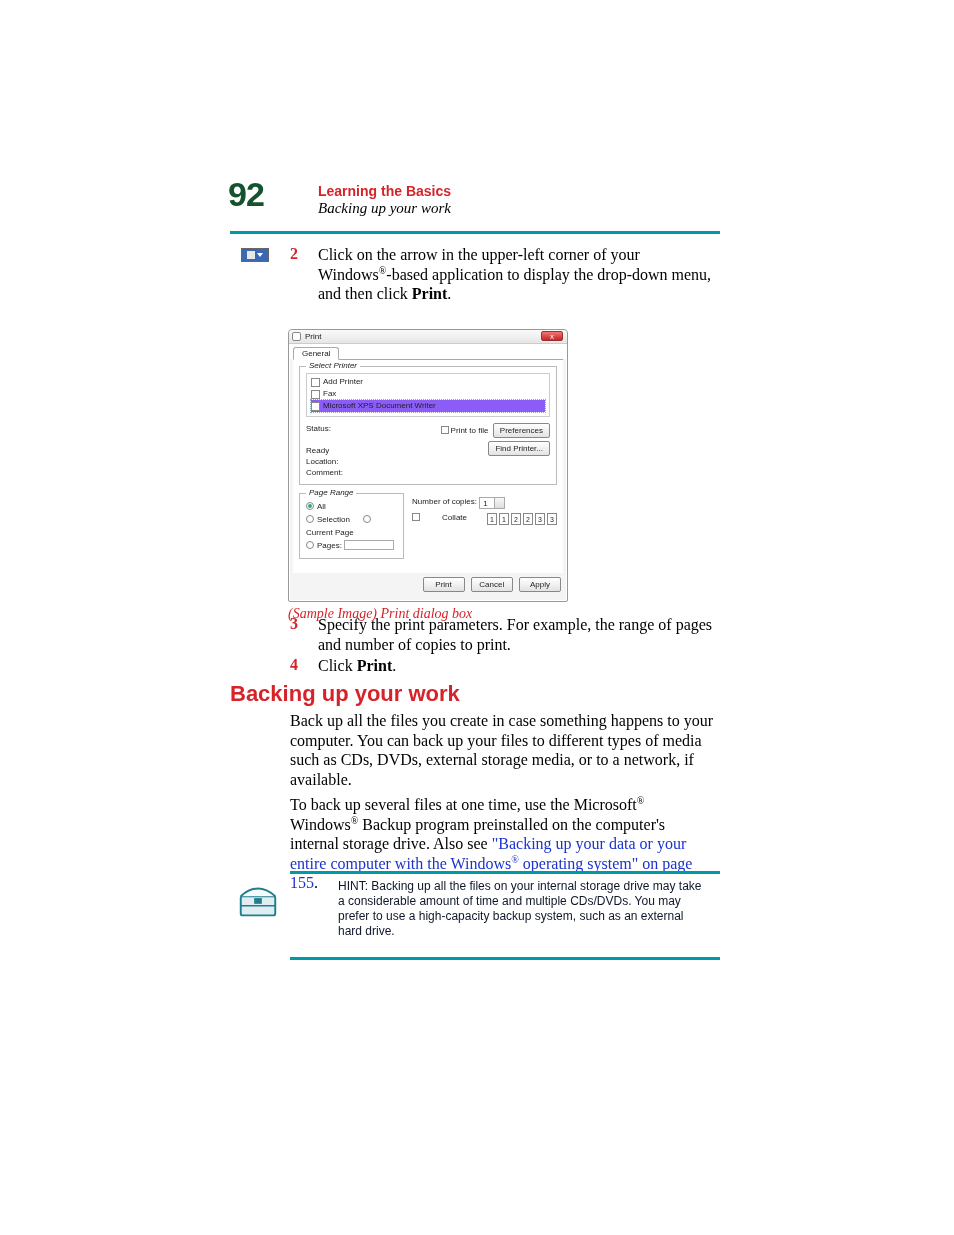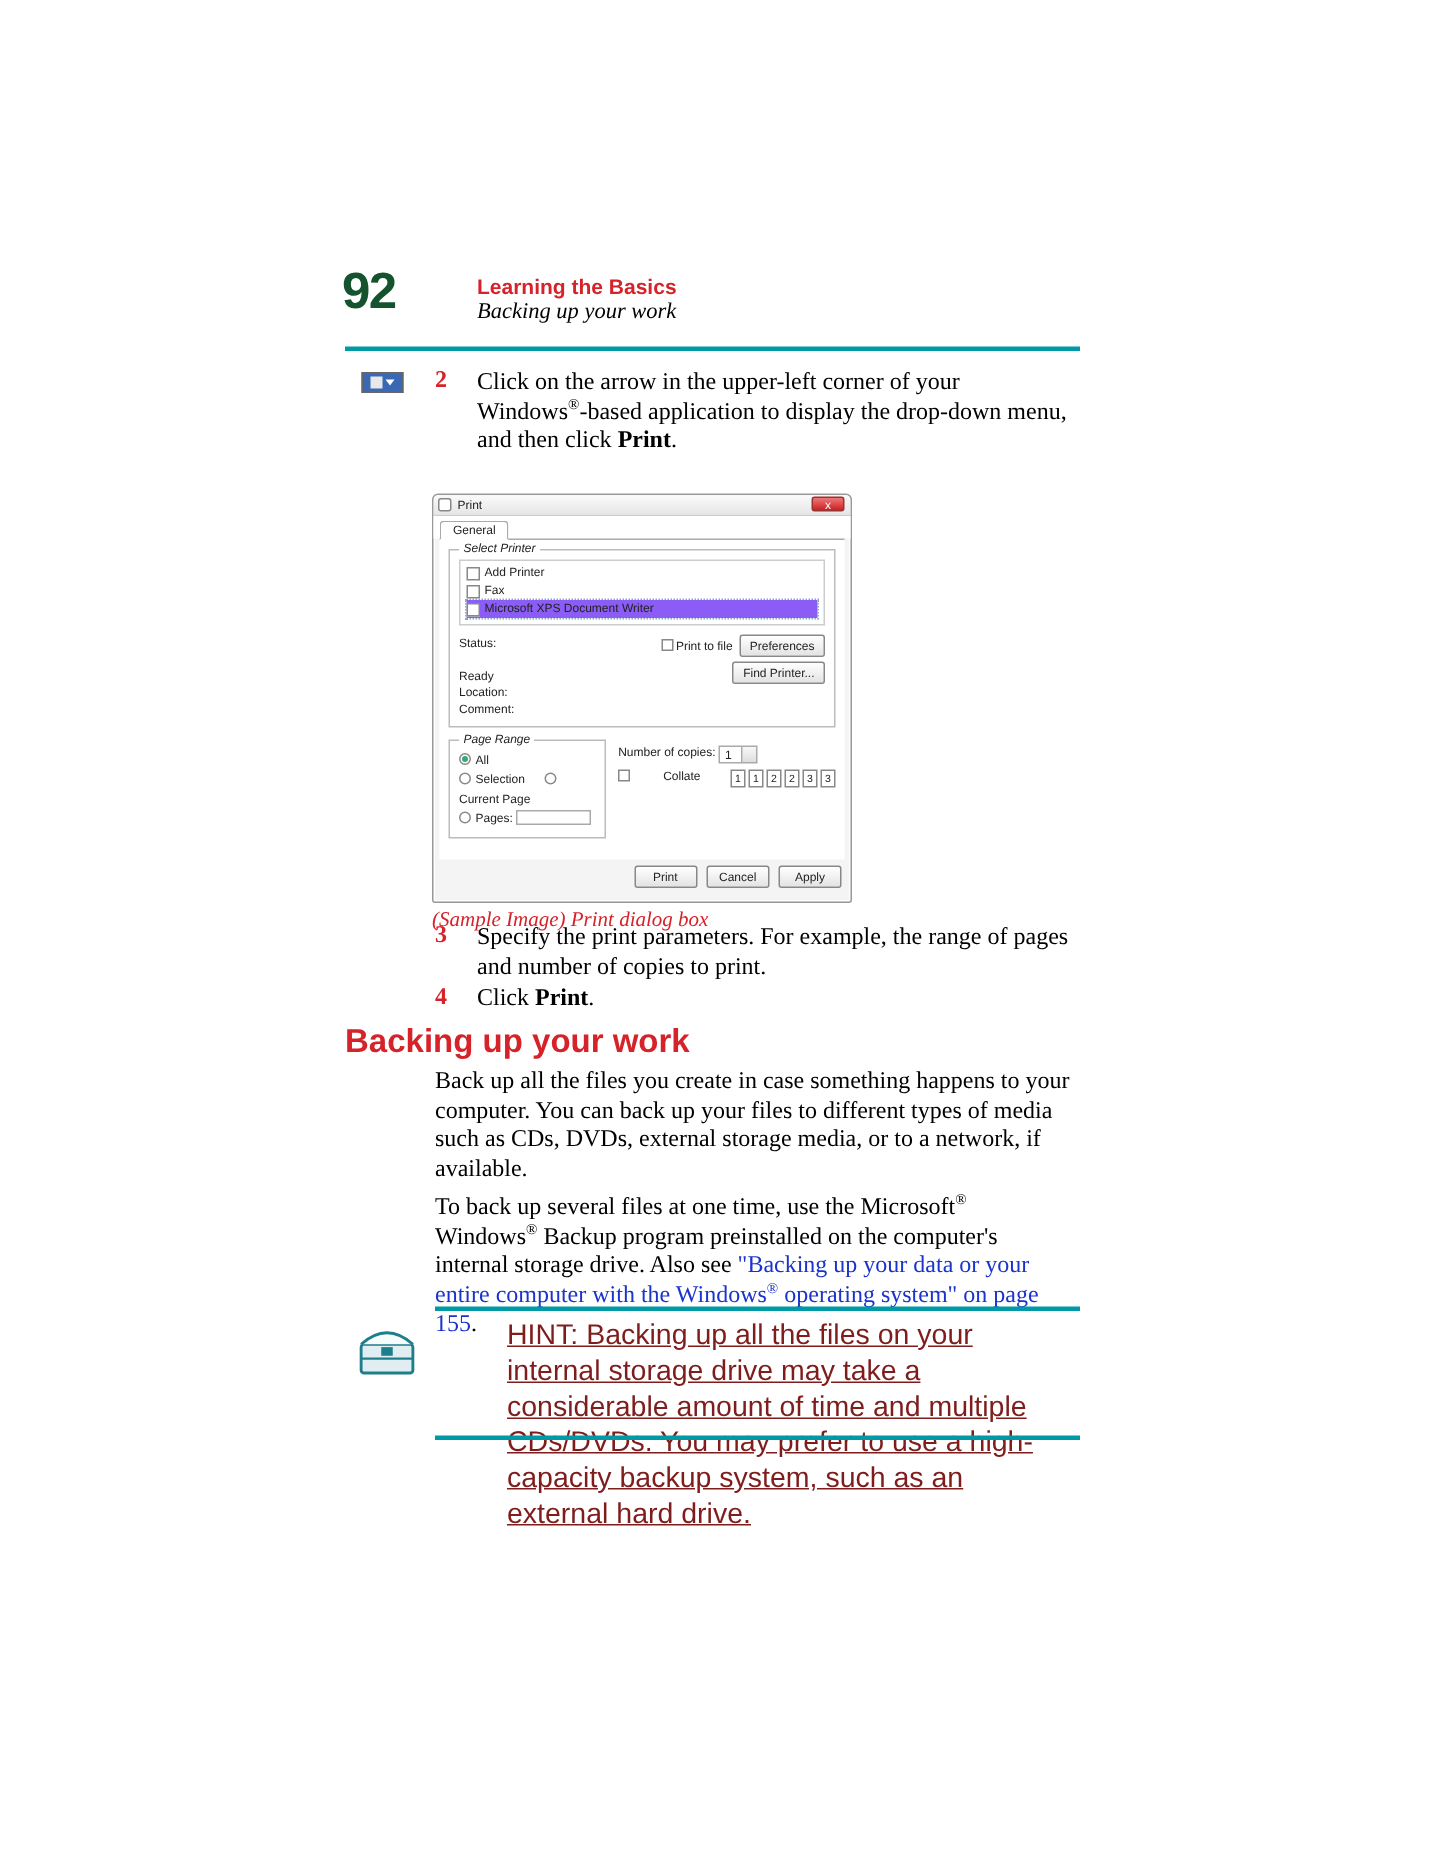--- a/index.html
+++ b/index.html
@@ -285,24 +285,23 @@
     position: absolute;
     left: 5px;
     width: 46px; height: 46px;
   }
   .hint-icon svg { width:100%; height:100%; }
   .hint-text {
     position: absolute;
     left: 108px;
     width: 372px;
     font-family: Arial, Helvetica, sans-serif;
-    font-size: 19px;
+    font-size: 12px;
     line-height: 1.25;
-    color: #7f1d1d;
-    text-decoration: underline;
+    color: #0f172a;
   }
 </style>
 </head>
 <body>
 
 <div class="page">
   <div class="page-num">92</div>
   <div class="header-titles">
     <div class="chap-title">Learning the Basics</div>
     <div class="sec-title">Backing up your work</div>

